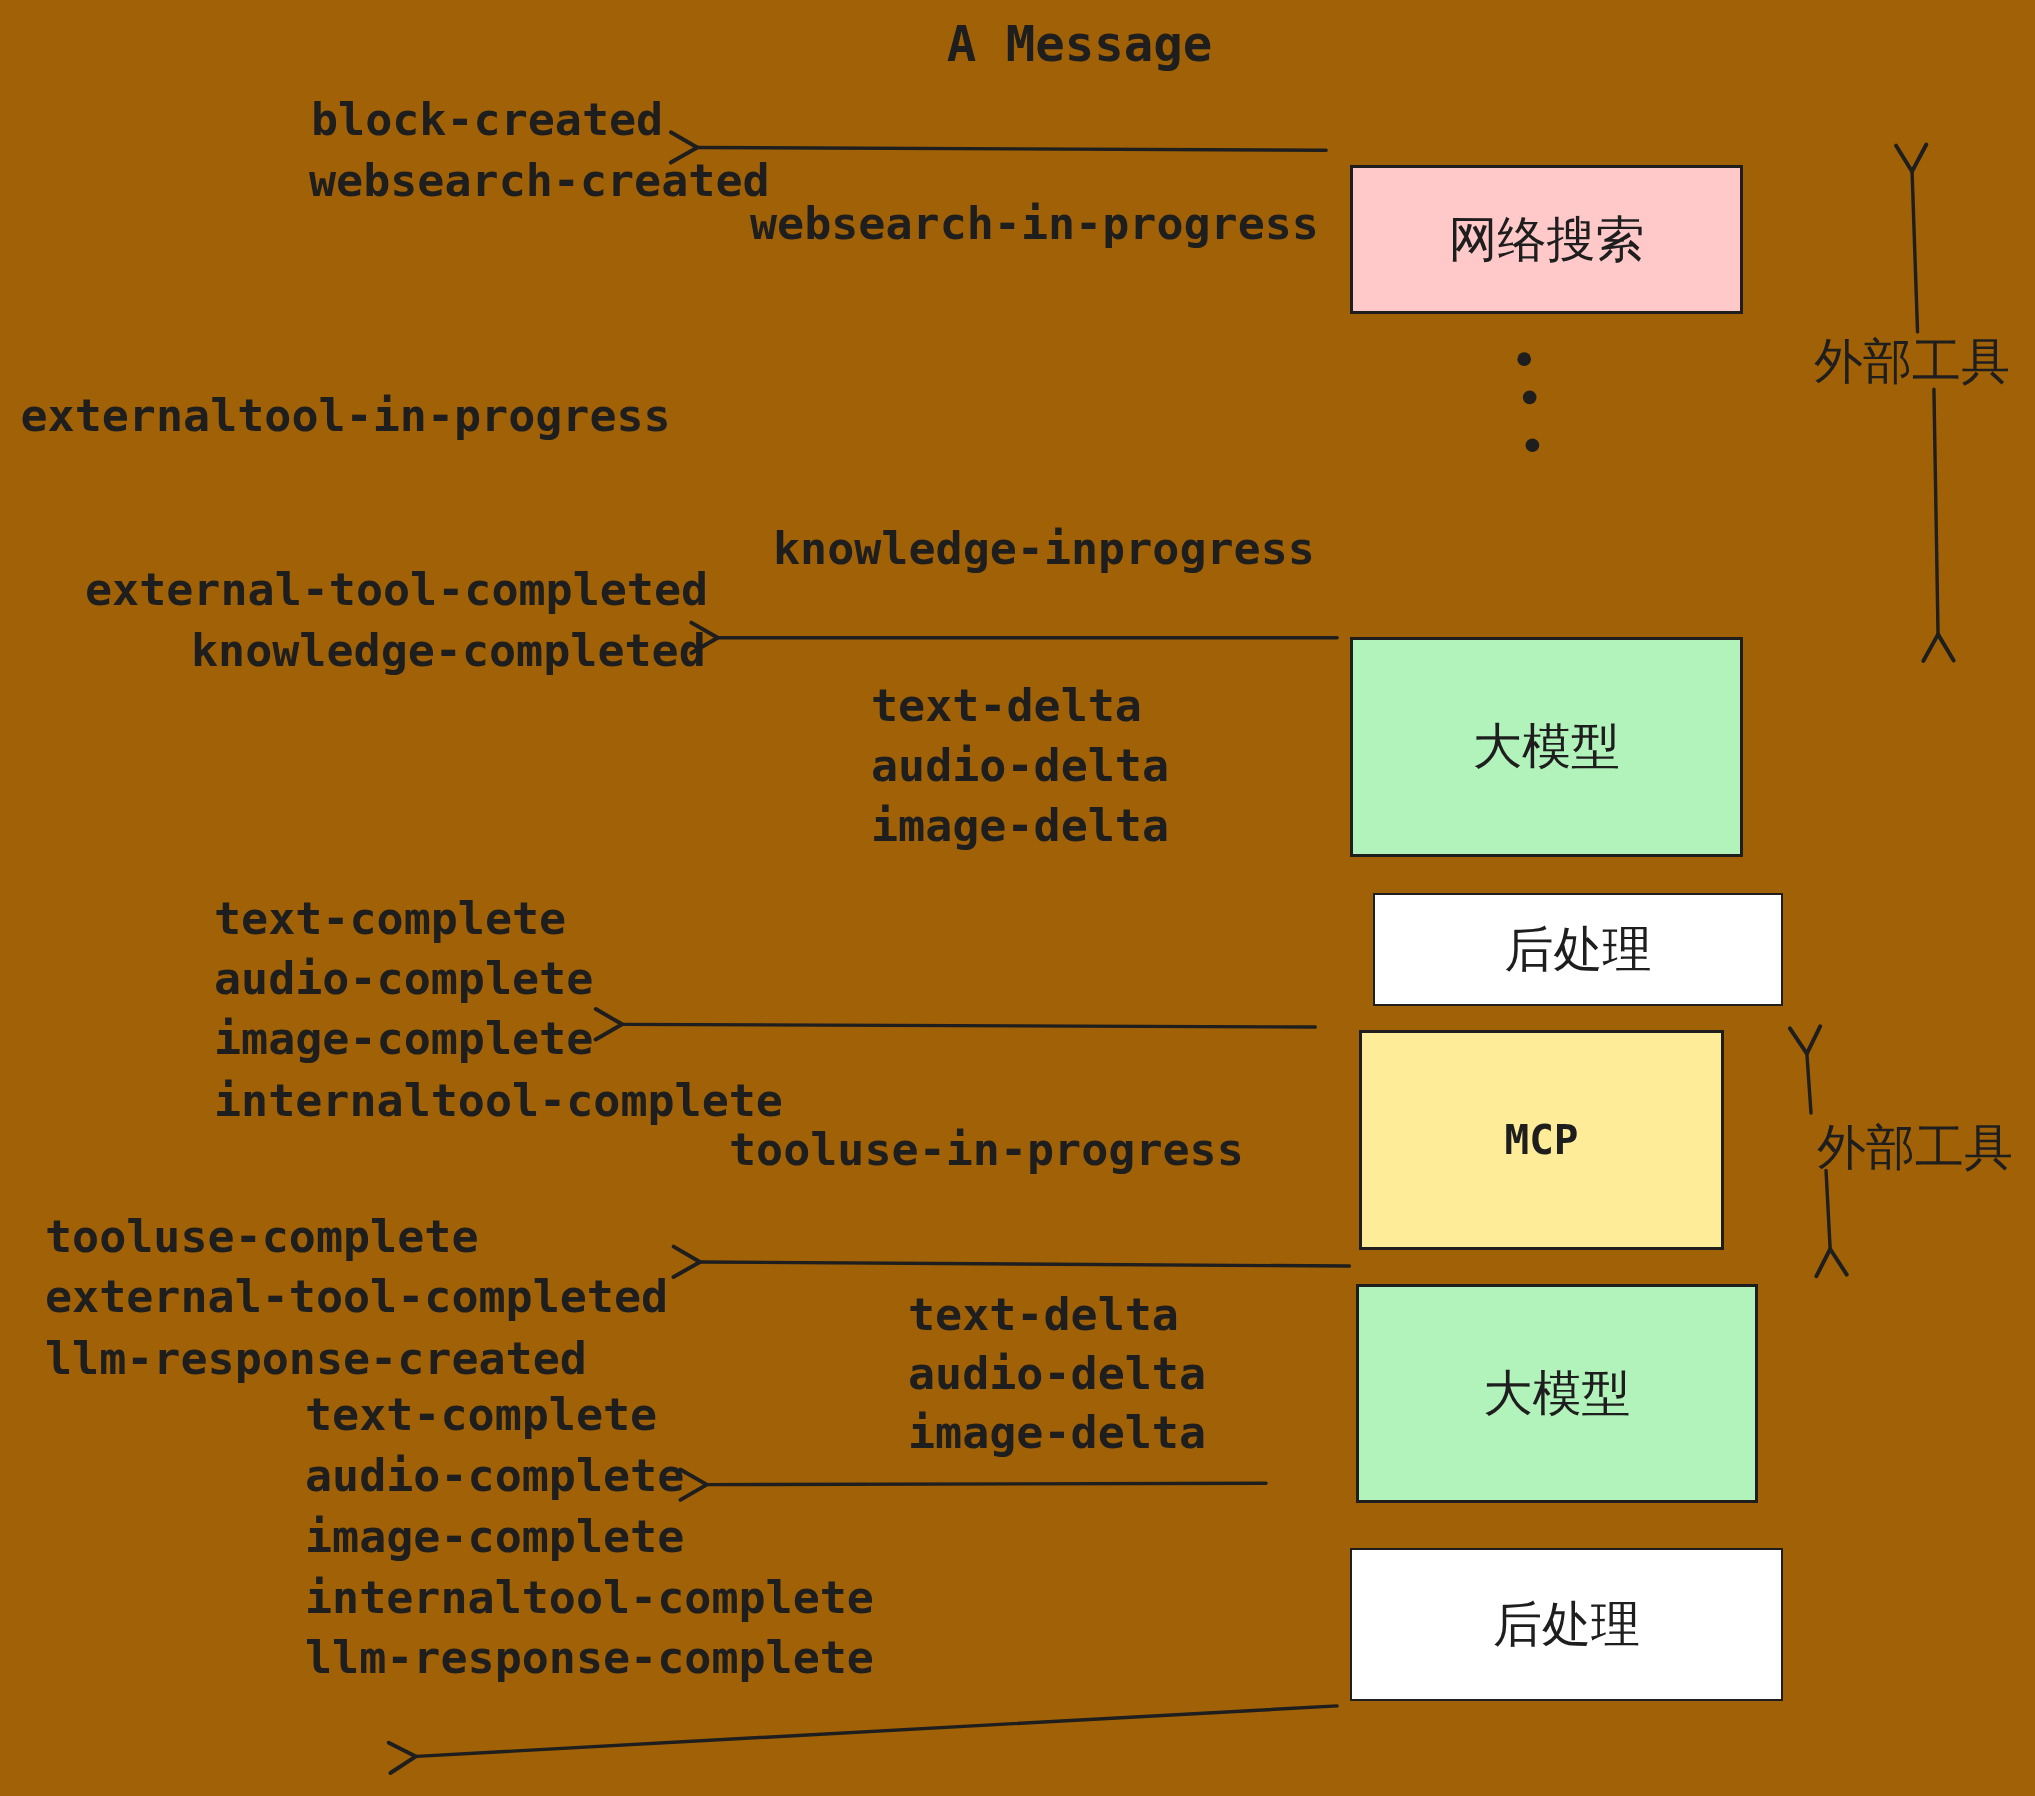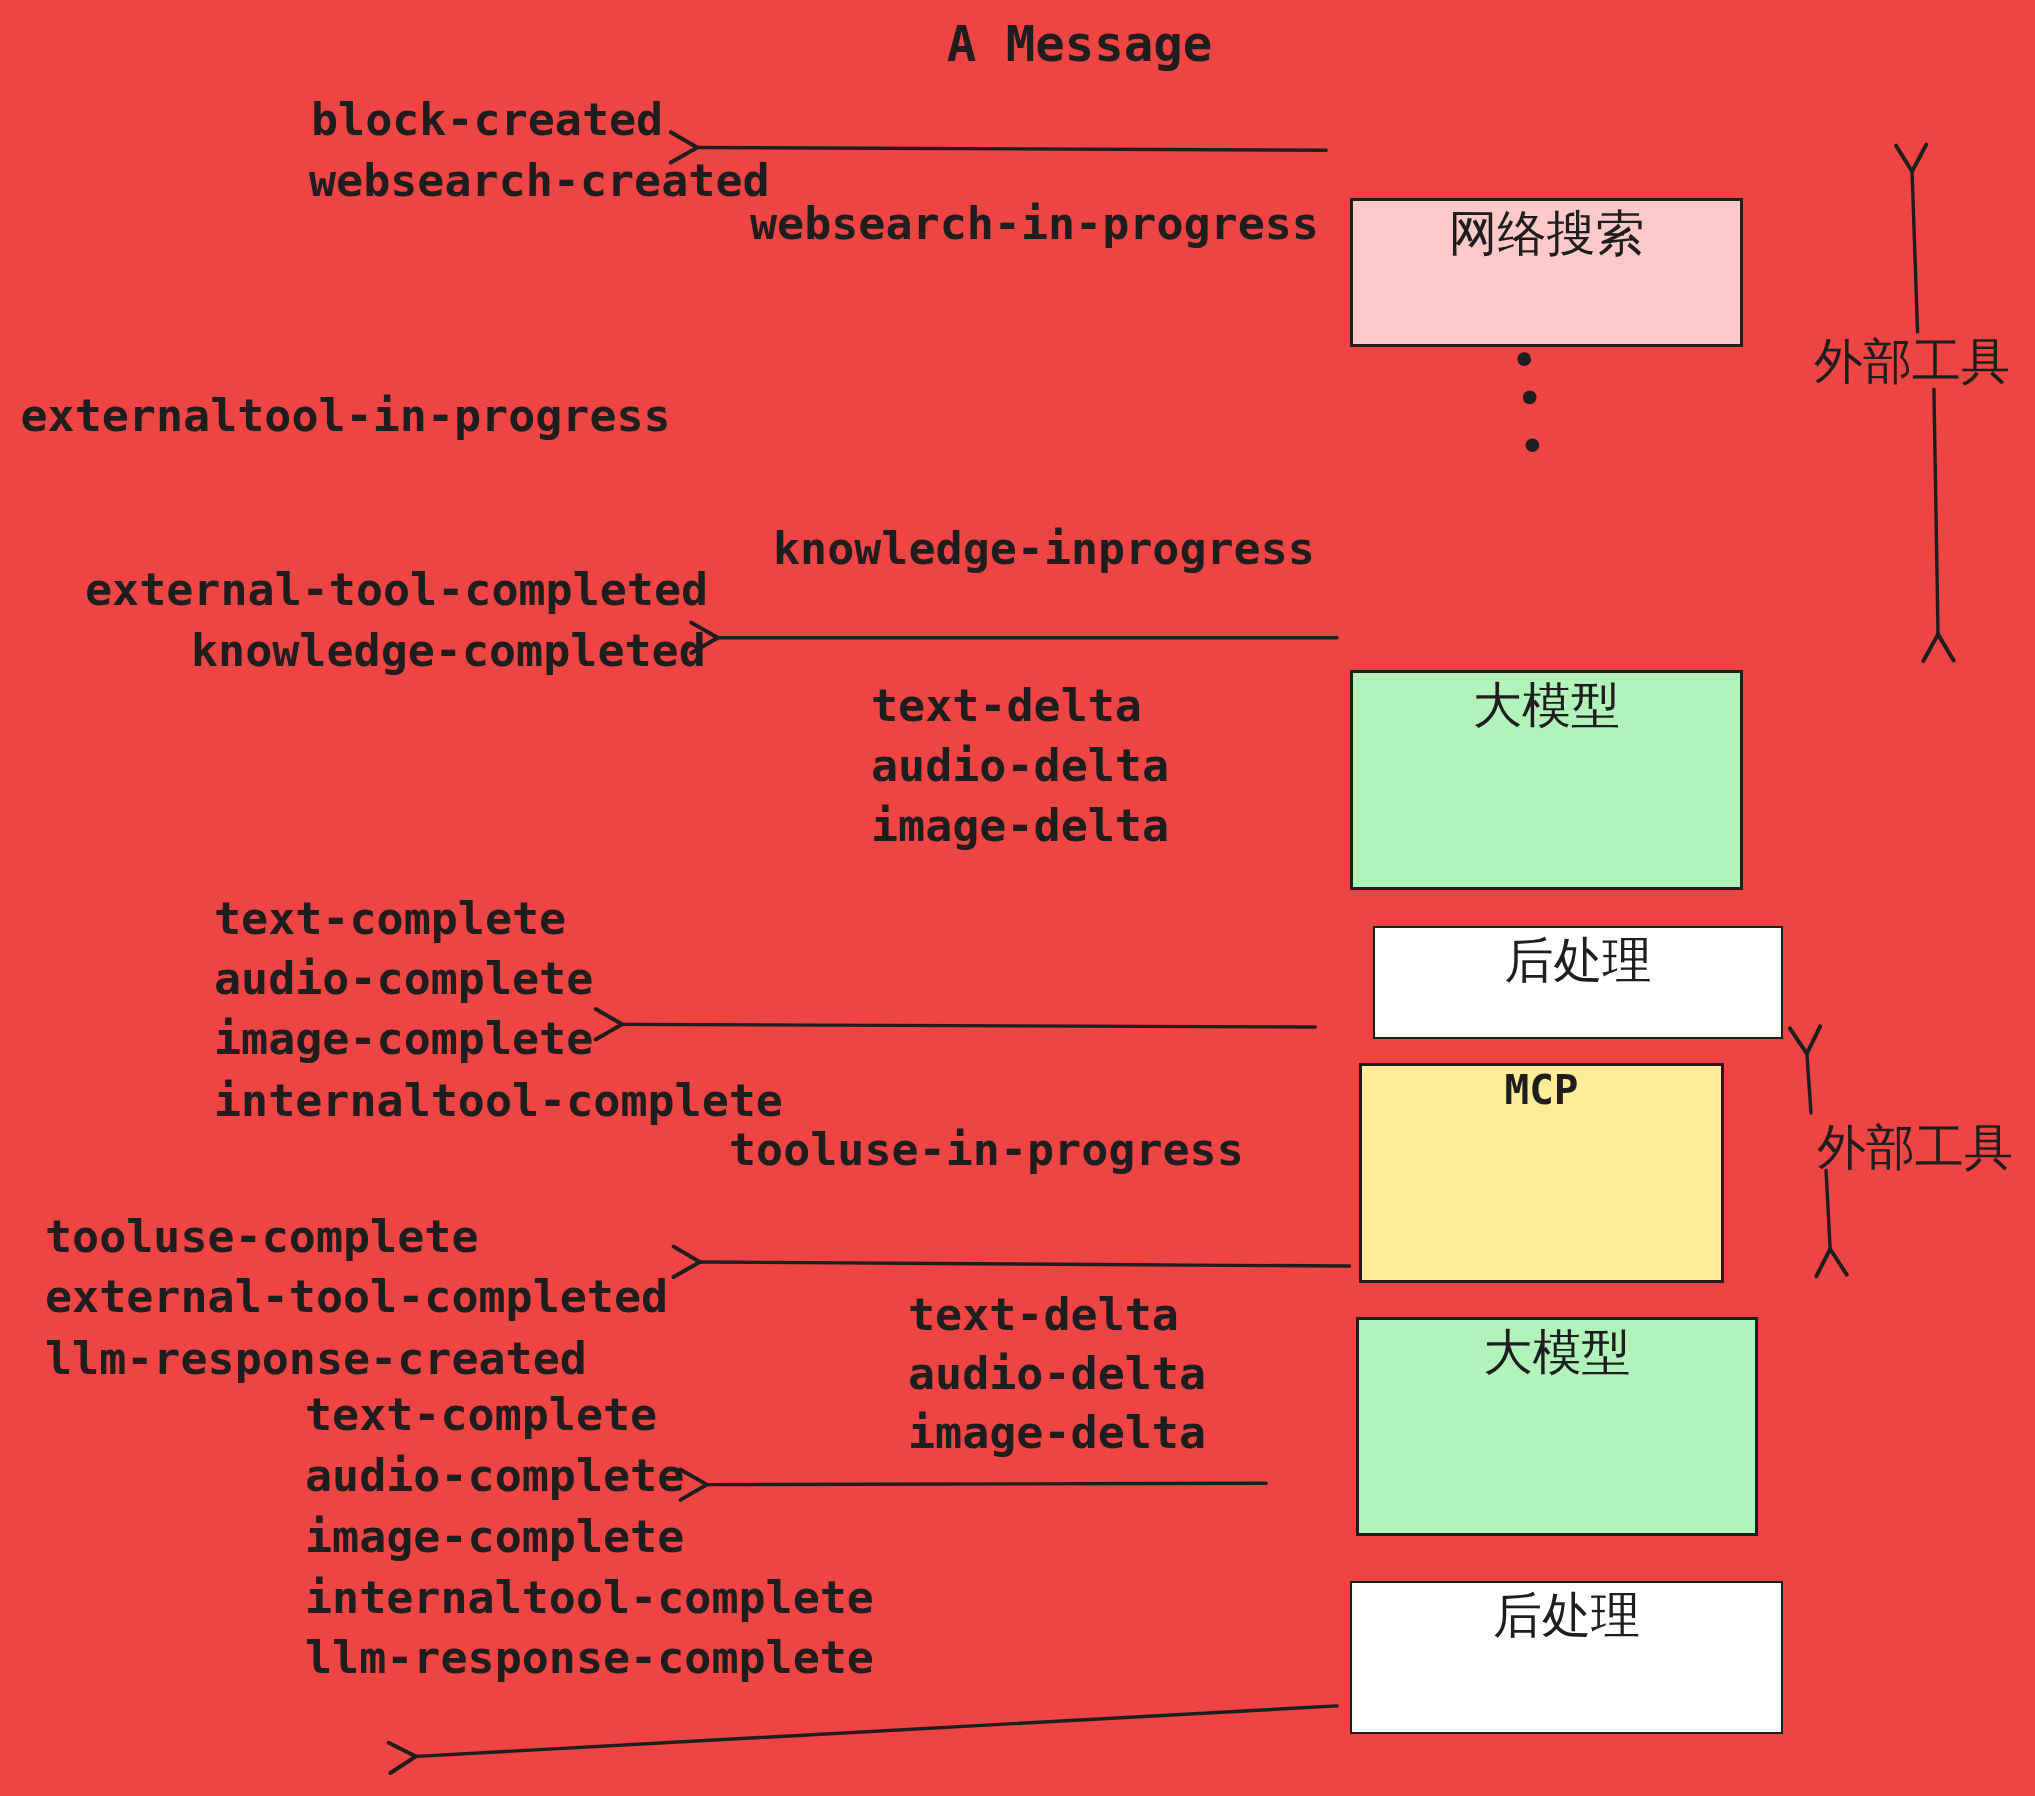--- a/index.html
+++ b/index.html
@@ -1,23 +1,23 @@
 <!DOCTYPE html>
 <html style="font-size:11px"><head>
 <meta charset="utf-8">
 <style>
   html,body{margin:0;padding:0;background:#ffffff;}
-  #stage{position:relative;width:2035px;height:1796px;background:#ef4444;overflow:hidden;
+  #stage{position:relative;width:2035px;height:1796px;background:#a16207;overflow:hidden;
          font-family:"DejaVu Sans Mono","Liberation Mono",monospace;color:#1e1e1e;}
   .ev{position:absolute;font-family:"DejaVu Sans Mono","Liberation Mono",monospace;
       font-size:45px;font-weight:bold;line-height:1;white-space:nowrap;color:#1e1e1e;}
   .title{position:absolute;left:820px;top:16.4px;width:519px;text-align:center;
          font-size:49px;font-weight:bold;color:#1e1e1e;}
-  .node{position:absolute;display:flex;justify-content:center;
-        border:3.4px solid #1e1e1e;box-sizing:border-box;background:#fff;margin-top:33px;}
+  .node{position:absolute;display:flex;align-items:center;justify-content:center;
+        border:3.4px solid #1e1e1e;box-sizing:border-box;background:#fff;}
   .node.thin{border-width:2.7px;}
   .cjk{font-family:"DejaVu Sans","Liberation Sans",sans-serif;font-size:49px;color:#1e1e1e;
        white-space:nowrap;}
   .mono-big{font-family:"DejaVu Sans Mono","Liberation Mono",monospace;font-size:41px;
        font-weight:bold;color:#1e1e1e;}
   .side{position:absolute;font-family:"DejaVu Sans","Liberation Sans",sans-serif;
         font-size:49px;color:#1e1e1e;white-space:nowrap;}
   svg.overlay{position:absolute;left:0;top:0;pointer-events:none;}
 </style>
 </head>

